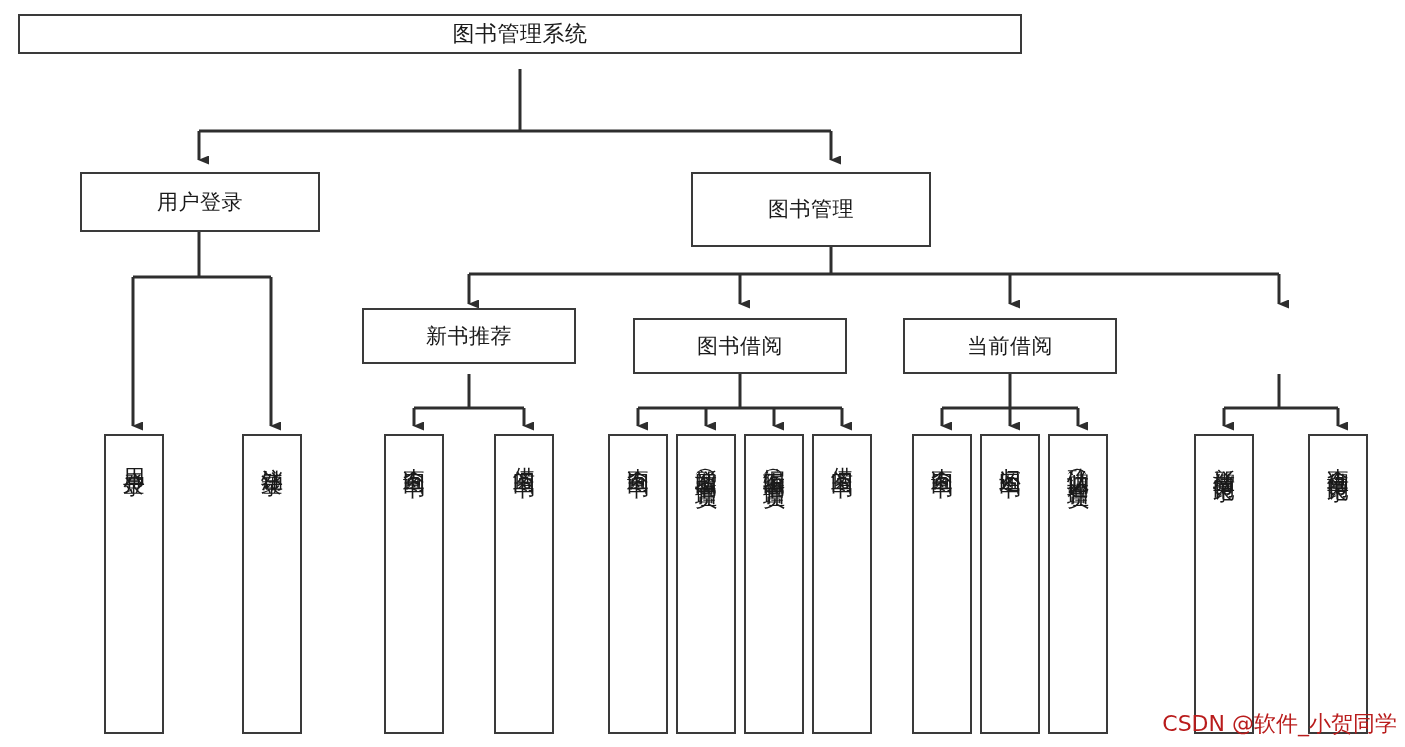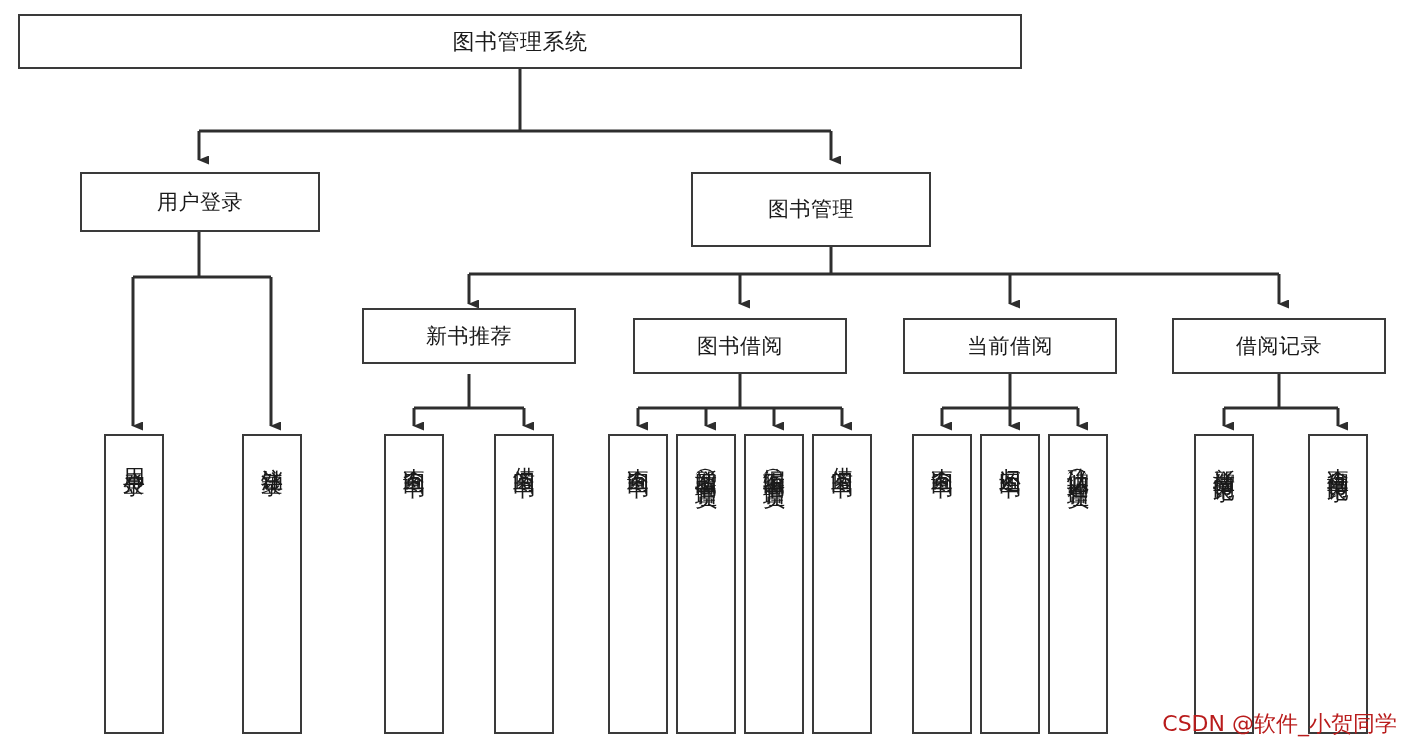--- a/index.html
+++ b/index.html
@@ -123,43 +123,40 @@
       <path d="M1010,408 L1010,426" marker-end="url(#arrowhead)"></path>
       <path d="M1078,408 L1078,426" marker-end="url(#arrowhead)"></path>
 
       <path d="M1279,374 L1279,408"></path>
       <path d="M1224,408 L1338,408"></path>
       <path d="M1224,408 L1224,426" marker-end="url(#arrowhead)"></path>
       <path d="M1338,408 L1338,426" marker-end="url(#arrowhead)"></path>
     </g>
   </svg>
 
-  <div class="node horiz root" style="left:18px; top:14px; width:1004px; height:55px;">
+  <div class="node horiz root" style="left:18px; top:14px; width:1004px; height:40px;">
     <span class="node-label">图书管理系统</span>
   </div>
 
   <div class="node horiz" style="left:80px; top:172px; width:240px; height:60px;">
     <span class="node-label">用户登录</span>
   </div>
   <div class="node horiz" style="left:691px; top:172px; width:240px; height:75px;justify-content:center;">
     <span class="node-label">图书管理</span>
   </div>
 
   <div class="node horiz" style="left:362px; top:308px; width:214px; height:56px;">
     <span class="node-label">新书推荐</span>
   </div>
   <div class="node horiz" style="left:903px; top:318px; width:214px; height:56px;">
     <span class="node-label">当前借阅</span>
   </div>
   <div class="node horiz" style="left:633px; top:318px; width:214px; height:56px;">
     <span class="node-label">图书借阅</span>
   </div>
-  <div class="node horiz" style="left:1172px; top:318px; width:214px; height:56px;">
-    <span class="node-label">借阅记录</span>
-  </div>
 
   <div class="node vert" style="left:104px; top:434px; width:60px; height:300px;">
     <span class="node-label">用户登录</span>
   </div>
   <div class="node vert" style="left:242px; top:434px; width:60px; height:300px;">
     <span class="node-label">注销登录</span>
   </div>
 
   <div class="node vert" style="left:384px; top:434px; width:60px; height:300px;">
     <span class="node-label">查询图书</span>

